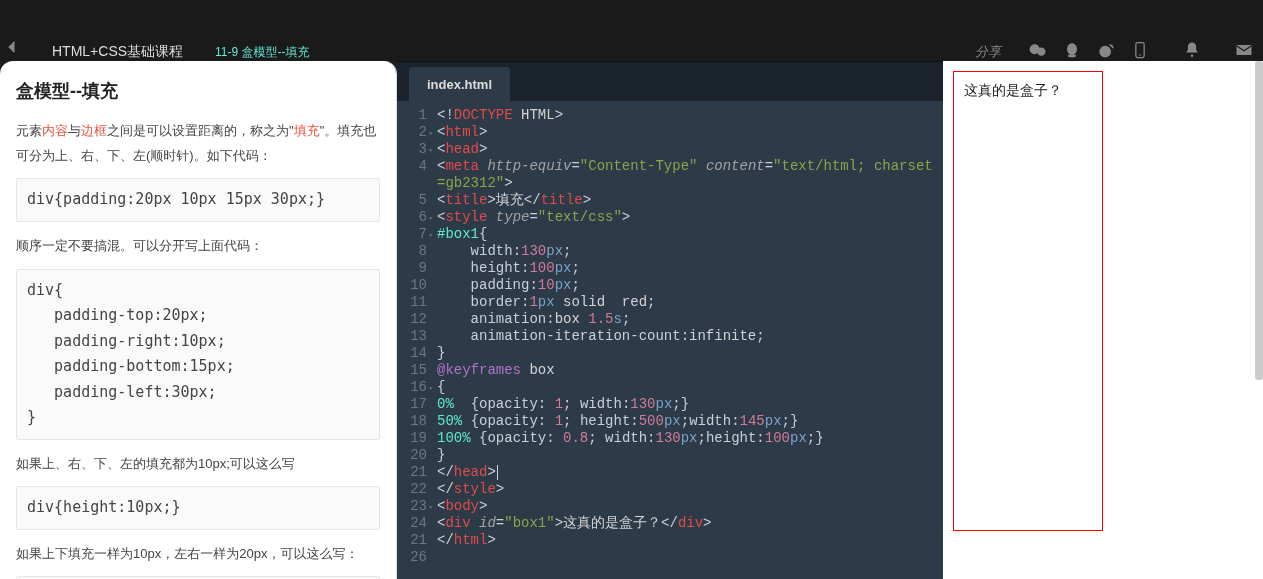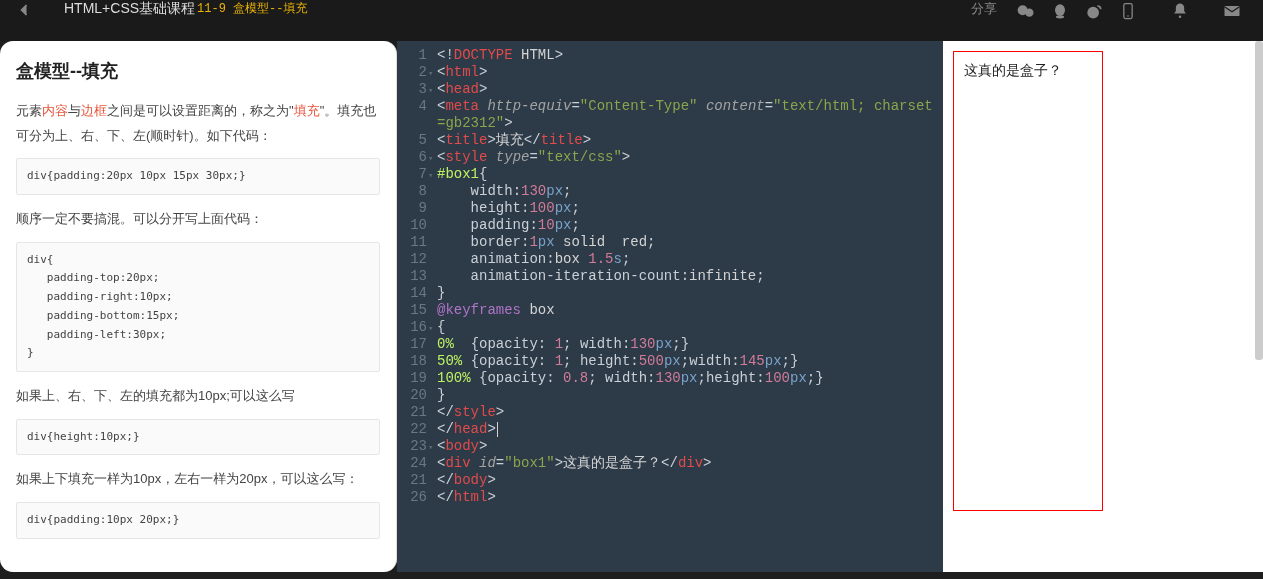--- a/index.html
+++ b/index.html
@@ -1,41 +1,41 @@
 <!DOCTYPE html>
 <html><head>
 <meta charset="utf-8">
 <style>
 * { margin:0; padding:0; box-sizing:border-box; }
 body { font-family:"Microsoft YaHei",Arial,sans-serif; background:#1e1e1e; color:#ccc; overflow:hidden; width:1263px; height:579px; }
-.topbar { height:41px; background:#1a1a1a; display:flex; align-items:flex-start; padding:0 14px; color:#999; font-size:13px; }
+.topbar { height:61px; background:#1a1a1a; display:flex; align-items:flex-end; padding:0 2px; color:#999; font-size:13px; }
 .topbar .back { width:20px; cursor:pointer; color:#888; font-size:16px; }
 .topbar .title { color:#ddd; margin-left:30px; font-size:14px; }
-.topbar .subtitle { color:#eab308; margin-left:2px; font-size:12px;font-family:Liberation Mono, monospace; }
+.topbar .subtitle { color:#5eead4; margin-left:32px; font-size:12px; }
 .topbar .spacer { flex:1; }
-.topbar .share { color:#888; font-size:13px; margin-right:12px; cursor:pointer; }
+.topbar .share { color:#888; font-size:13px; margin-right:20px; cursor:pointer;font-style:italic; }
 .topbar .ico { width:22px; height:22px; margin:0 6px; cursor:pointer; fill:#888; display:flex; align-items:center; justify-content:center;}
 .topbar .right-icons { display:flex; align-items:center; margin-left:auto; gap:18px; }
 .main { display:flex; height:531px; }
 .left { width:397px; background:#fff; color:#333; overflow-y:auto; font-size:13px; border-right:1px solid #ddd;border-radius:13px;}
 .left-inner { padding:18px 16px 8px 16px; }
 .left h2 { font-size:18px; font-weight:bold; color:#222; margin-bottom:16px; }
 .left p { line-height:1.9; color:#444; margin-bottom:10px; font-size:13px;}
 .left .hl { color:#e6543a; }
-.left pre { background:#fafafa; border:1px solid #e6e6e6; padding:8px 10px; font-family:Consolas,monospace; font-size:11px; color:#444; margin-bottom:12px; white-space:pre; line-height:1.7; border-radius:2px;}
+.left pre { background:#fafafa; border:1px solid #e6e6e6; padding:8px 10px; font-family:Consolas,monospace; font-size:15px; color:#444; margin-bottom:12px; white-space:pre; line-height:1.7; border-radius:2px;}
 .middle { flex:1; background:#2d3a47; display:flex; flex-direction:column; min-width:0;}
 .tabbar { height:40px; background:#1a222b; display:flex; align-items:flex-end; padding-left:12px; border-top:1px solid #0b0f14;}
 .tab { background:#2d3a47; color:#ddd; padding:10px 18px 9px 18px; font-size:13px; border-top-left-radius:3px; border-top-right-radius:3px; font-weight:bold; cursor:pointer;}
 .editor { flex:1; display:flex; font-family:Consolas,"Courier New",monospace; font-size:14px; line-height:17px; overflow:auto; padding-top:6px;}
 .gutter { width:40px; text-align:right; color:#6a7884; padding-right:10px; user-select:none; flex-shrink:0;}
 .gutter div { height:17px; }
 .code { flex:1; color:#d4d4d4; }
 .code .row { height:17px; white-space:pre; }
 .arrow { color:#5a6672; font-size:9px; display:inline-block; width:0; position:relative; left:-9px;}
-.t-tag{color:#e14b4b;} .t-attr{color:#a3a3a3;font-style:italic;} .t-str{color:#8aa54b;} .t-sel{color:#bef264;} .t-prop{color:#c9d0d7;} .t-num{color:#d07c9a;margin-top:15px;} .t-unit{color:#7aa2c9;} .t-kw{color:#b074c9;} .t-txt{color:#d4d4d4;} .t-punc{color:#c9d0d7;}
+.t-tag{color:#e14b4b;} .t-attr{color:#a3a3a3;font-style:italic;} .t-str{color:#8aa54b;} .t-sel{color:#5eead4;} .t-prop{color:#c9d0d7;} .t-num{color:#d07c9a;margin-top:15px;} .t-unit{color:#7aa2c9;} .t-kw{color:#b074c9;} .t-txt{color:#d4d4d4;} .t-punc{color:#c9d0d7;}
 .cursor { display:inline-block; width:1px; height:15px; background:#d4d4d4; vertical-align:middle; margin-left:1px;}
 .right { width:320px; background:#fff; position:relative; }
 .preview-box { position:absolute; left:10px; top:10px; width:150px; height:460px; border:1px solid red; padding:10px; font-size:14px; color:#222; }
 .scrollbar-r { position:absolute; right:0; top:0; width:8px; height:60%; background:#ccc; border-radius:3px;}
 svg { width:20px; height:20px; }
 </style>
 </head>
 <body>
 
 <div class="topbar">
@@ -106,20 +106,23 @@
 }</pre>
       <p>如果上、右、下、左的填充都为10px;可以这么写</p>
       <pre>div{height:10px;}</pre>
       <p>如果上下填充一样为10px，左右一样为20px，可以这么写：</p>
       <pre>div{padding:10px 20px;}</pre>
     </div>
 
   </div>
 
   <div class="middle">
+    <div class="tabbar">
+      <div class="tab">index.html</div>
+    </div>
     <div class="editor">
       <div class="gutter" id="gutter">
           <div>1</div>
           <div>2</div>
           <div>3</div>
           <div>4</div>
           <div></div>
           <div>5</div>
           <div>6</div>
           <div>7</div>
@@ -158,25 +161,24 @@
           <div class="row">    <span class="t-prop">border</span><span class="t-punc">:</span><span class="t-num">1</span><span class="t-unit">px</span> <span class="t-txt">solid  red</span><span class="t-punc">;</span></div>
           <div class="row">    <span class="t-prop">animation</span><span class="t-punc">:</span><span class="t-txt">box </span><span class="t-num">1.5</span><span class="t-unit">s</span><span class="t-punc">;</span></div>
           <div class="row">    <span class="t-prop">animation-iteration-count</span><span class="t-punc">:</span><span class="t-txt">infinite</span><span class="t-punc">;</span></div>
           <div class="row"><span class="t-punc">}</span></div>
           <div class="row"><span class="t-kw">@keyframes</span> <span class="t-txt">box</span></div>
           <div class="row"><span class="arrow">▾</span><span class="t-punc">{</span></div>
           <div class="row"><span class="t-sel">0%</span>  <span class="t-punc">{</span><span class="t-prop">opacity</span><span class="t-punc">:</span> <span class="t-num">1</span><span class="t-punc">;</span> <span class="t-prop">width</span><span class="t-punc">:</span><span class="t-num">130</span><span class="t-unit">px</span><span class="t-punc">;}</span></div>
           <div class="row"><span class="t-sel">50%</span> <span class="t-punc">{</span><span class="t-prop">opacity</span><span class="t-punc">:</span> <span class="t-num">1</span><span class="t-punc">;</span> <span class="t-prop">height</span><span class="t-punc">:</span><span class="t-num">500</span><span class="t-unit">px</span><span class="t-punc">;</span><span class="t-prop">width</span><span class="t-punc">:</span><span class="t-num">145</span><span class="t-unit">px</span><span class="t-punc">;}</span></div>
           <div class="row"><span class="t-sel">100%</span> <span class="t-punc">{</span><span class="t-prop">opacity</span><span class="t-punc">:</span> <span class="t-num">0.8</span><span class="t-punc">;</span> <span class="t-prop">width</span><span class="t-punc">:</span><span class="t-num">130</span><span class="t-unit">px</span><span class="t-punc">;</span><span class="t-prop">height</span><span class="t-punc">:</span><span class="t-num">100</span><span class="t-unit">px</span><span class="t-punc">;}</span></div>
           <div class="row"><span class="t-punc">}</span></div>
+          <div class="row"><span class="t-punc">&lt;/</span><span class="t-tag">head</span><span class="t-punc">&gt;</span><span class="cursor"></span></div>
           <div class="row"><span class="t-punc">&lt;/</span><span class="t-tag">style</span><span class="t-punc">&gt;</span></div>
-          <div class="row"><span class="t-punc">&lt;/</span><span class="t-tag">head</span><span class="t-punc">&gt;</span><span class="cursor"></span></div>
           <div class="row"><span class="arrow">▾</span><span class="t-punc">&lt;</span><span class="t-tag">body</span><span class="t-punc">&gt;</span></div>
           <div class="row"><span class="t-punc">&lt;</span><span class="t-tag">div</span> <span class="t-attr">id</span><span class="t-punc">=</span><span class="t-str">"box1"</span><span class="t-punc">&gt;</span><span class="t-txt">这真的是盒子？</span><span class="t-punc">&lt;/</span><span class="t-tag">div</span><span class="t-punc">&gt;</span></div>
-          <div class="row"><span class="t-punc">&lt;/</span><span class="t-tag">body</span><span class="t-punc">&gt;</span></div>
           <div class="row"><span class="t-punc">&lt;/</span><span class="t-tag">html</span><span class="t-punc">&gt;</span></div>
         </div>
     </div>
   </div>
 
   <div class="right">
     <div class="preview-box">这真的是盒子？</div>
     <div class="scrollbar-r"></div>
   </div>
 

